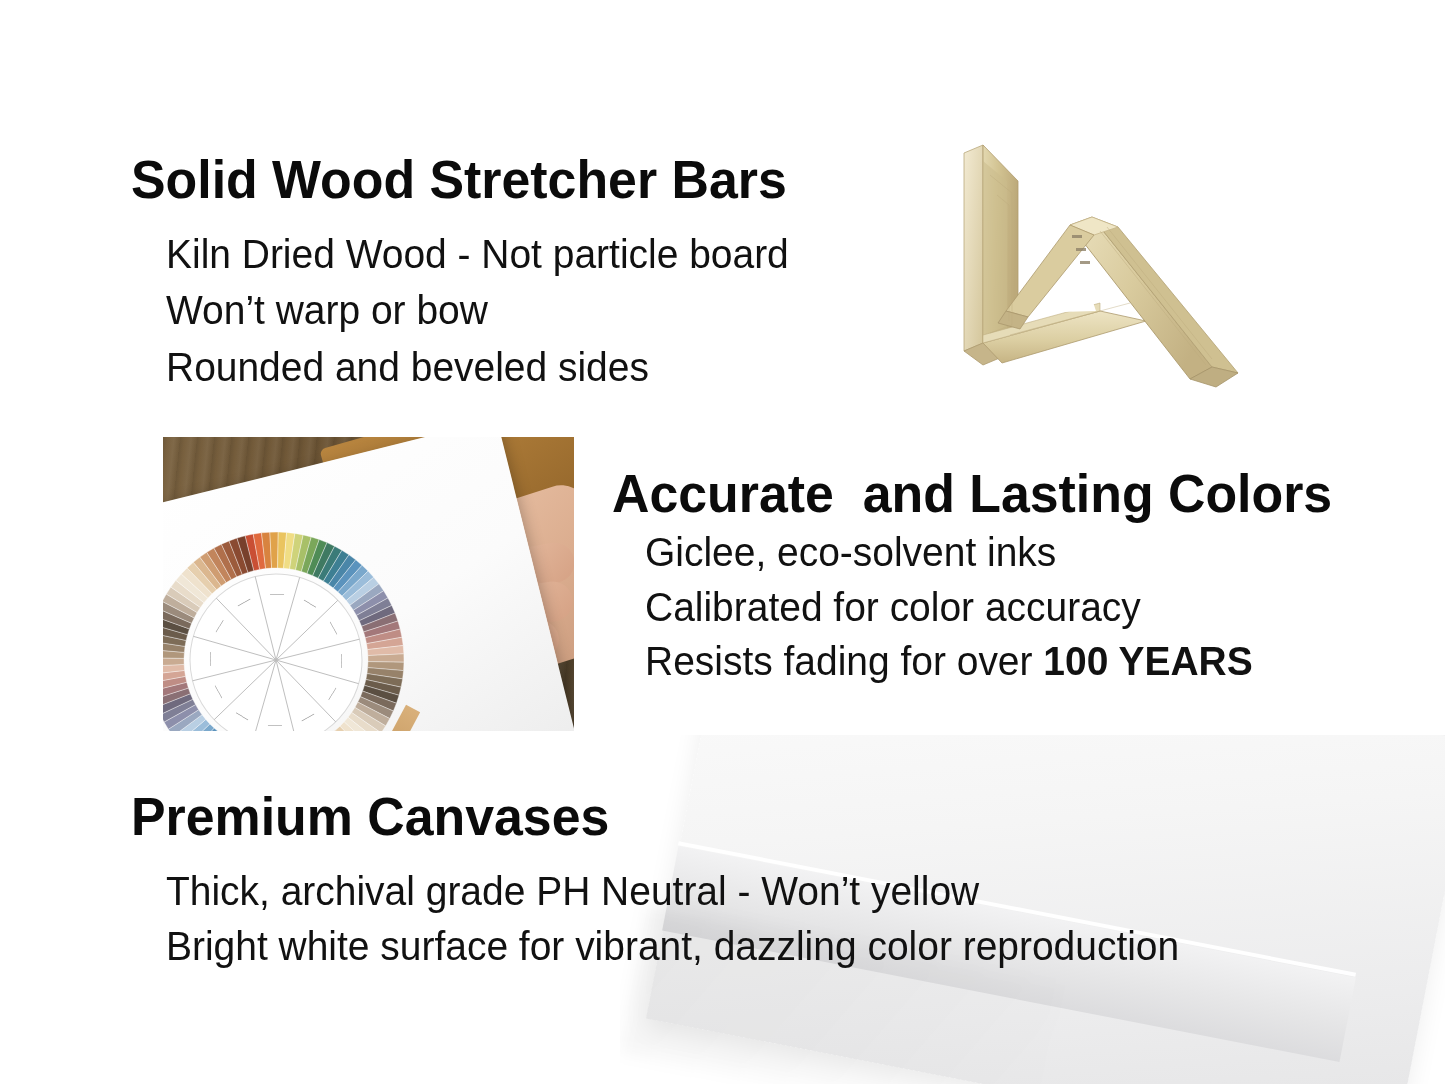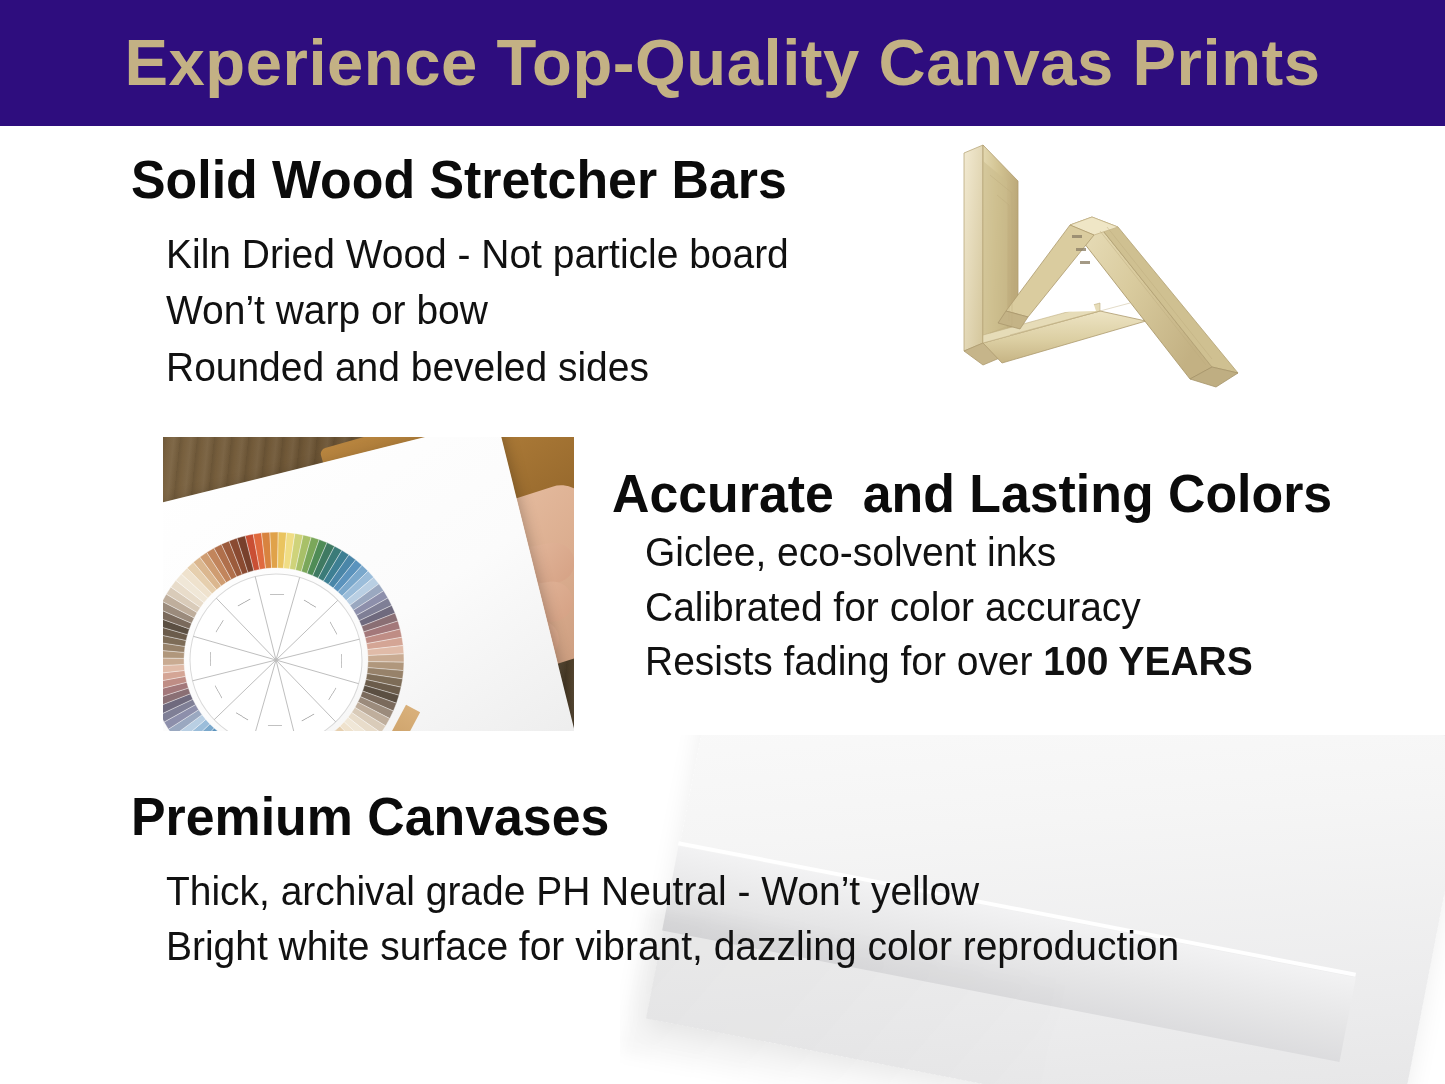--- a/index.html
+++ b/index.html
@@ -222,23 +222,20 @@
     background: linear-gradient(200deg, #f1f1f2, #fafafa);
     transform: rotate(11deg);
     filter: blur(2px);
   }
 </style>
 </head>
 <body>
 
 <div id="page">
 
-  <div class="banner">
-    <div class="banner-title">Experience Top-Quality Canvas Prints</div>
-  </div>
 
   <div class="feature-heading" id="h1">Solid Wood Stretcher Bars</div>
   <div class="bullet-line" id="s1b1">Kiln Dried Wood - Not particle board</div>
   <div class="bullet-line" id="s1b2">Won’t warp or bow</div>
   <div class="bullet-line" id="s1b3">Rounded and beveled sides</div>
 
   <div class="wood-photo">
     <svg width="290" height="280" viewBox="0 0 290 280">
       <defs>
         <linearGradient id="wfaceA" x1="0" y1="0" x2="1" y2="0.2">

